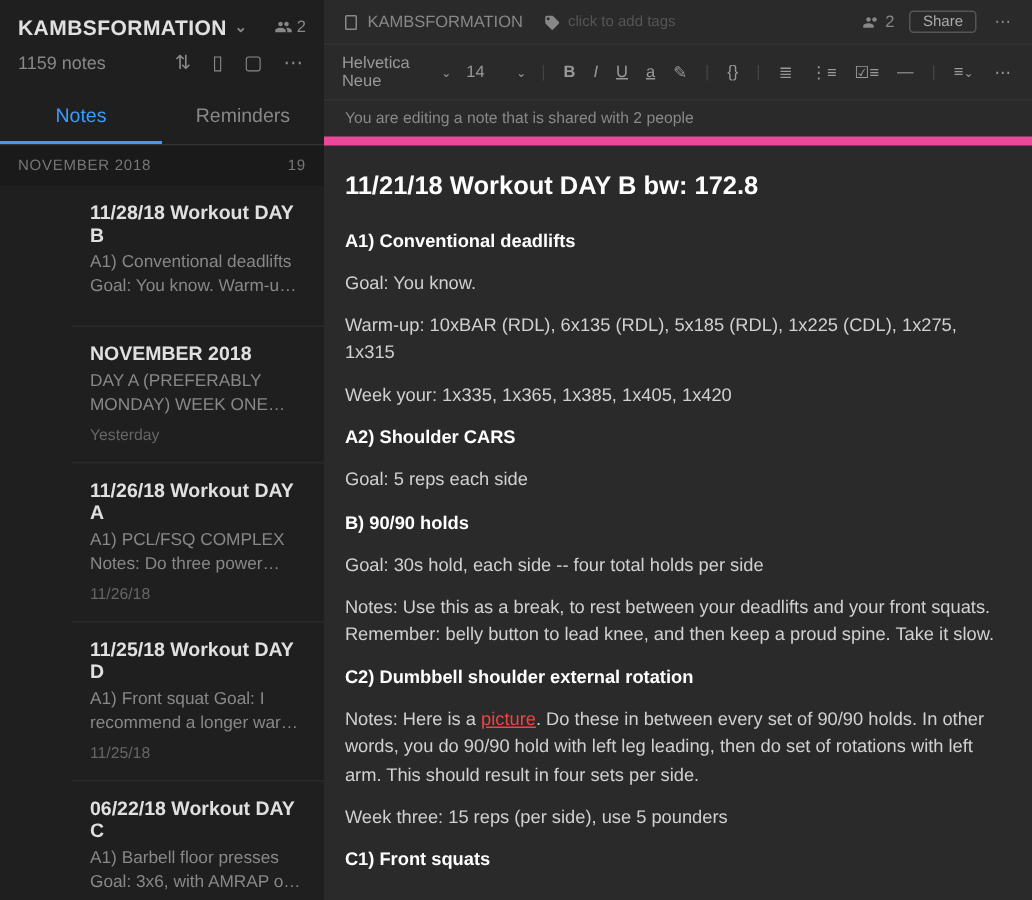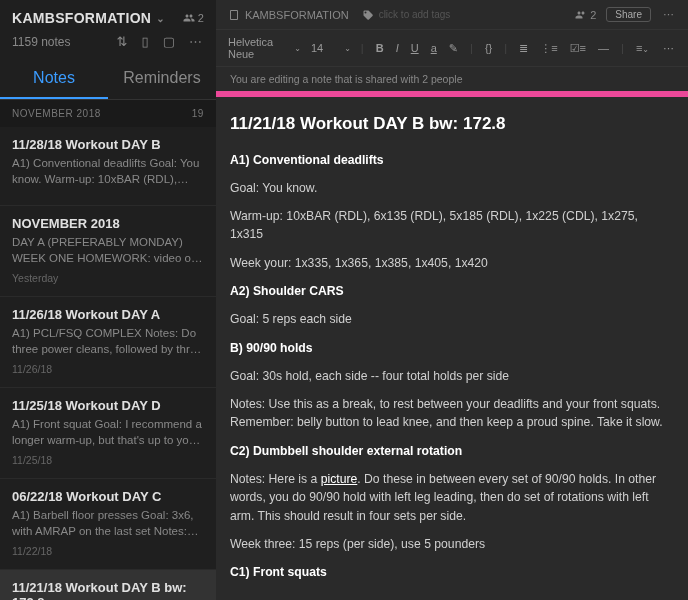--- a/index.html
+++ b/index.html
@@ -5,24 +5,24 @@
 * { margin: 0; padding: 0; box-sizing: border-box; }
 body { width: 688px; height: 600px; background: #2a2a2a; font-family: -apple-system, "Helvetica Neue", Arial, sans-serif; color: #a0a0a0; font-size: 12px; display: flex; overflow: hidden; }
 .sidebar { width: 265px; background: #1f1f1f; display: flex; flex-direction: column; }
 .sb-header { padding: 10px 12px 6px; display: flex; align-items: center; justify-content: space-between; }
 .sb-title { color: #e0e0e0; font-weight: 700; font-size: 14px; letter-spacing: 0.3px; display: flex; align-items: center; gap: 5px; }
 .sb-title-chev { color: #888; font-size: 10px; }
 .sb-meta { color: #888; font-size: 11px; display: flex; align-items: center; gap: 3px; }
 .sb-count { padding: 0 12px 8px; color: #888; font-size: 12px; display: flex; justify-content: space-between; align-items: center; }
 .sb-icons { display: flex; gap: 10px; color: #888; font-size: 13px; }
 .tabs { display: flex; border-bottom: 1px solid #333; }
-.tab { flex: 1; text-align: center; padding: 10px 0; color: #888; cursor: pointer; font-size: 16px; }
+.tab { flex: 1; text-align: center; padding: 10px 0; color: #888; cursor: pointer; font-size: 13px; }
 .tab.active { color: #3b9cff; border-bottom: 2px solid #3b9cff; }
 .section-hdr { padding: 8px 12px; color: #777; font-size: 10px; letter-spacing: 0.5px; display: flex; justify-content: space-between; background: #1a1a1a; }
-.notes { flex: 1; overflow-y: auto; }
+.notes { flex: 1; overflow-y: auto; margin-left: 48px; }
 .note { padding: 10px 12px 12px; border-bottom: 1px solid #2a2a2a; cursor: pointer; }
 .note.selected { background: #333; }
 .note-title { color: #e0e0e0; font-weight: 600; font-size: 13px; margin-bottom: 4px; }
 .note-snippet { color: #888; font-size: 11.5px; line-height: 1.35; margin-bottom: 6px; display: -webkit-box; -webkit-line-clamp: 2; -webkit-box-orient: vertical; overflow: hidden; }
 .note-date { color: #666; font-size: 10.5px; }
 
 .editor { flex: 1; display: flex; flex-direction: column; background: #2a2a2a; }
 .ed-top { padding: 6px 12px; display: flex; align-items: center; gap: 10px; border-bottom: 1px solid #333; font-size: 11px; color: #888; }
 .ed-crumb { display: flex; align-items: center; gap: 5px; flex: 1; }
 .ed-tags { color: #555; font-size: 10px; }
@@ -31,21 +31,21 @@
 .ed-toolbar { padding: 6px 12px; display: flex; align-items: center; gap: 10px; border-bottom: 1px solid #333; font-size: 11px; color: #999; }
 .tb-group { display: flex; align-items: center; gap: 8px; }
 .tb-font { display: flex; align-items: center; gap: 21px; }
 .tb-sep { color: #444; }
 .tb-btn { cursor: pointer; padding: 2px; }
 .ed-notice { padding: 6px 14px; font-size: 10.5px; color: #888; border-bottom: 6px solid #ec4899; }
 .ed-body { flex: 1; overflow-y: auto; padding: 14px; color: #d0d0d0; font-size: 12.2px; line-height: 1.5; }
 .ed-title { color: #fff; font-size: 17px; font-weight: 700; margin-bottom: 14px; }
 .ed-body p { margin-bottom: 10px; }
 .ed-body .strong { color: #fff; font-weight: 700; }
-.ed-body a { color: #ffffff; text-decoration: underline; }
+.ed-body a { color: #ef4444; text-decoration: underline; }
 .svg-ic { width: 12px; height: 12px; fill: currentColor; vertical-align: middle; }
 
 ::-webkit-scrollbar { width: 8px; }
 ::-webkit-scrollbar-track { background: transparent; }
 ::-webkit-scrollbar-thumb { background: #444; border-radius: 4px; }
 </style>
 </head>
 <body>
 
 <div class="sidebar">

